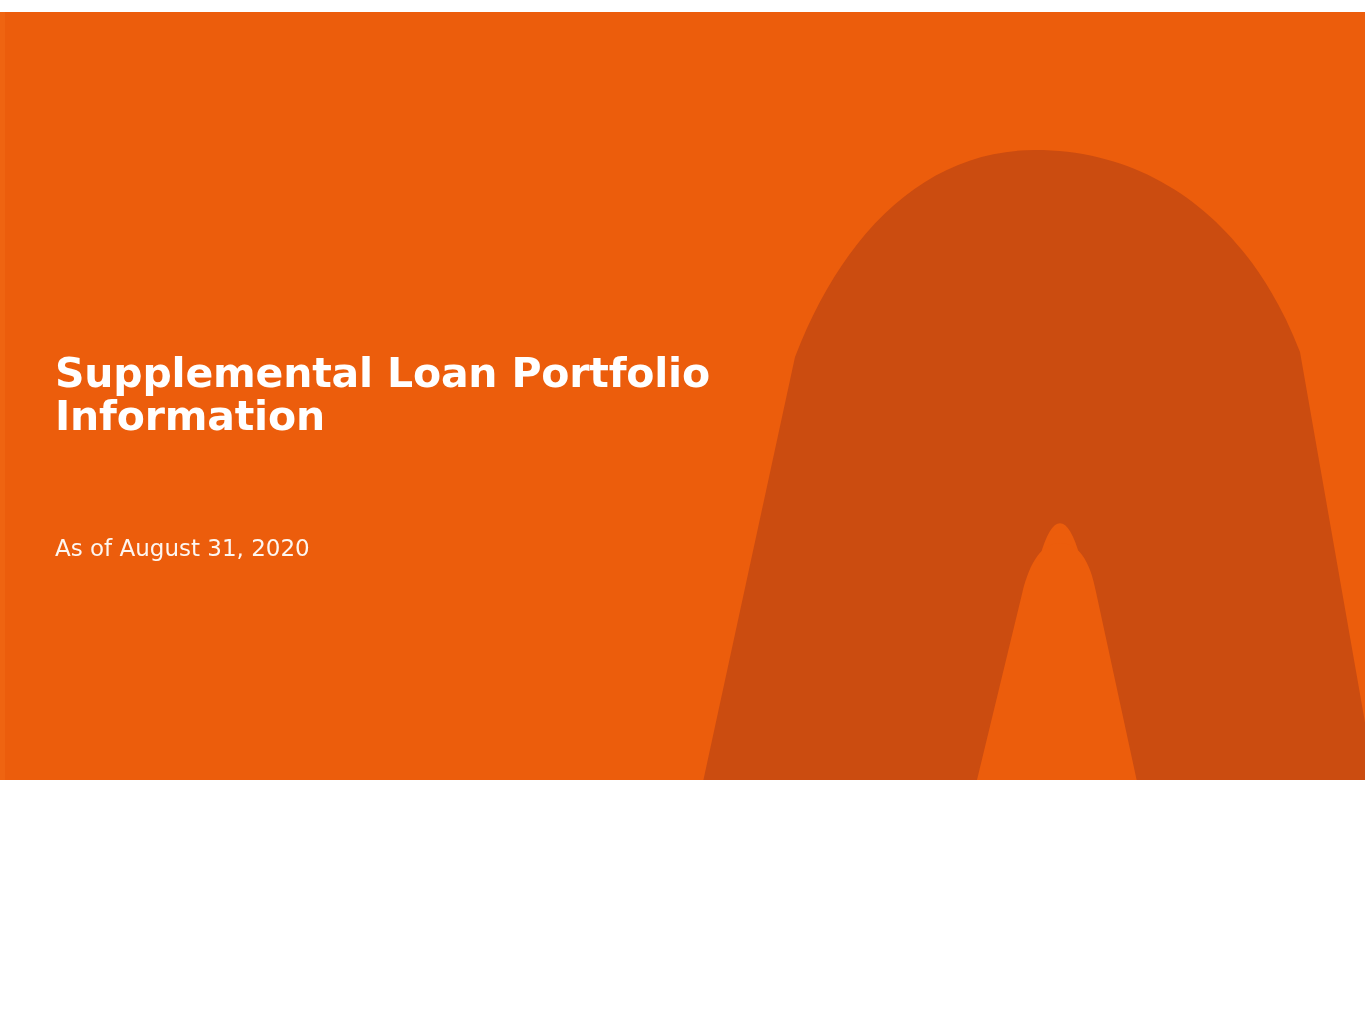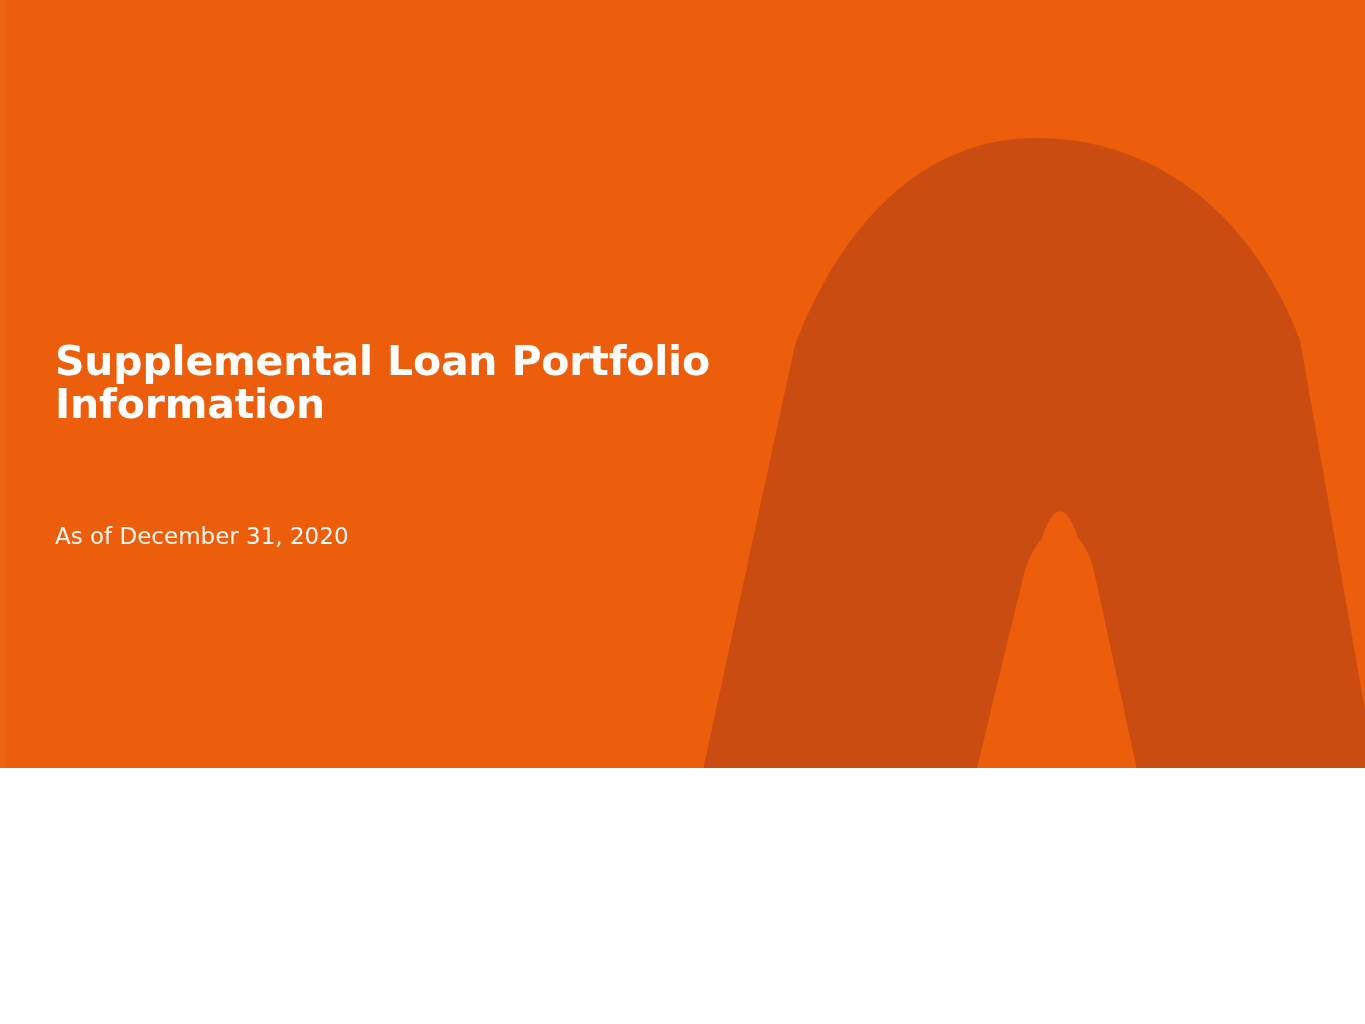--- a/index.html
+++ b/index.html
@@ -10,20 +10,21 @@
   }
   * { box-sizing: border-box; }
 
   .slide {
     position: relative;
     width: 1365px;
     height: 768px;
     overflow: hidden;
     font-family: "DejaVu Sans", "Liberation Sans", sans-serif;
     background: #ec5d0c;
+    margin-top: 12px;
   }
 
   
   .edge-strip {
     position: absolute;
     left: 0;
     top: 0;
     width: 5px;
     height: 100%;
     background: #ef6411;
@@ -90,16 +91,16 @@
     <path fill="#ec5d0c" d="M 1060 531
              C 1078 531 1090 548 1096 580
              L 1192 1024
              L 915 1024
              L 1022 582
              C 1030 548 1043 531 1060 531 Z"></path>
   </svg>
 
   <div class="text-block">
     <h1 class="slide-title">Supplemental Loan Portfolio Information</h1>
-    <p class="slide-subtitle">As of December 31, 2020</p>
+    <p class="slide-subtitle">As of August 31, 2020</p>
   </div>
 
 </div>
 
 </body></html>

